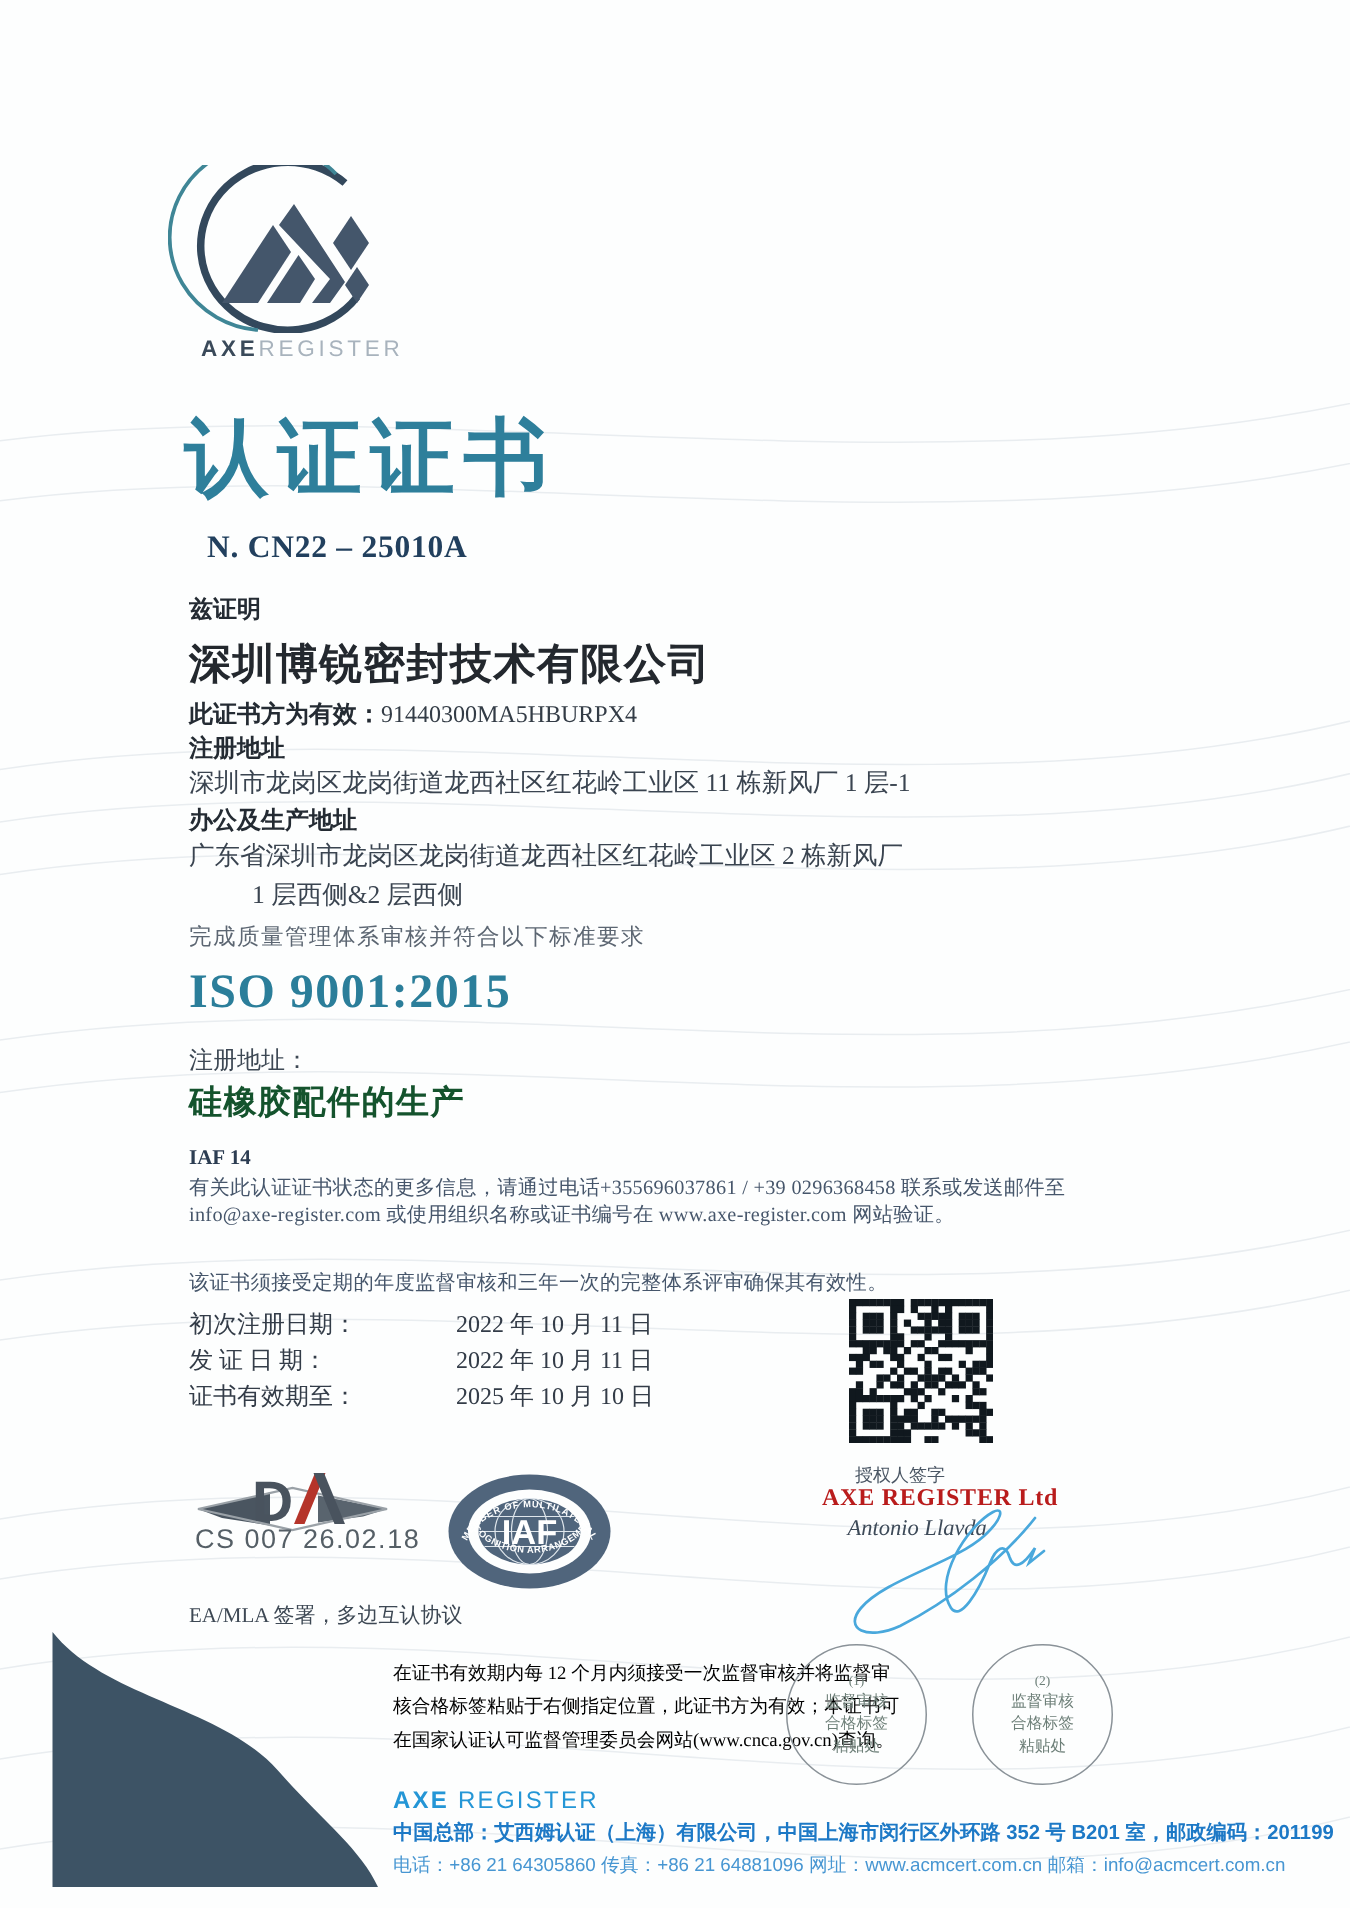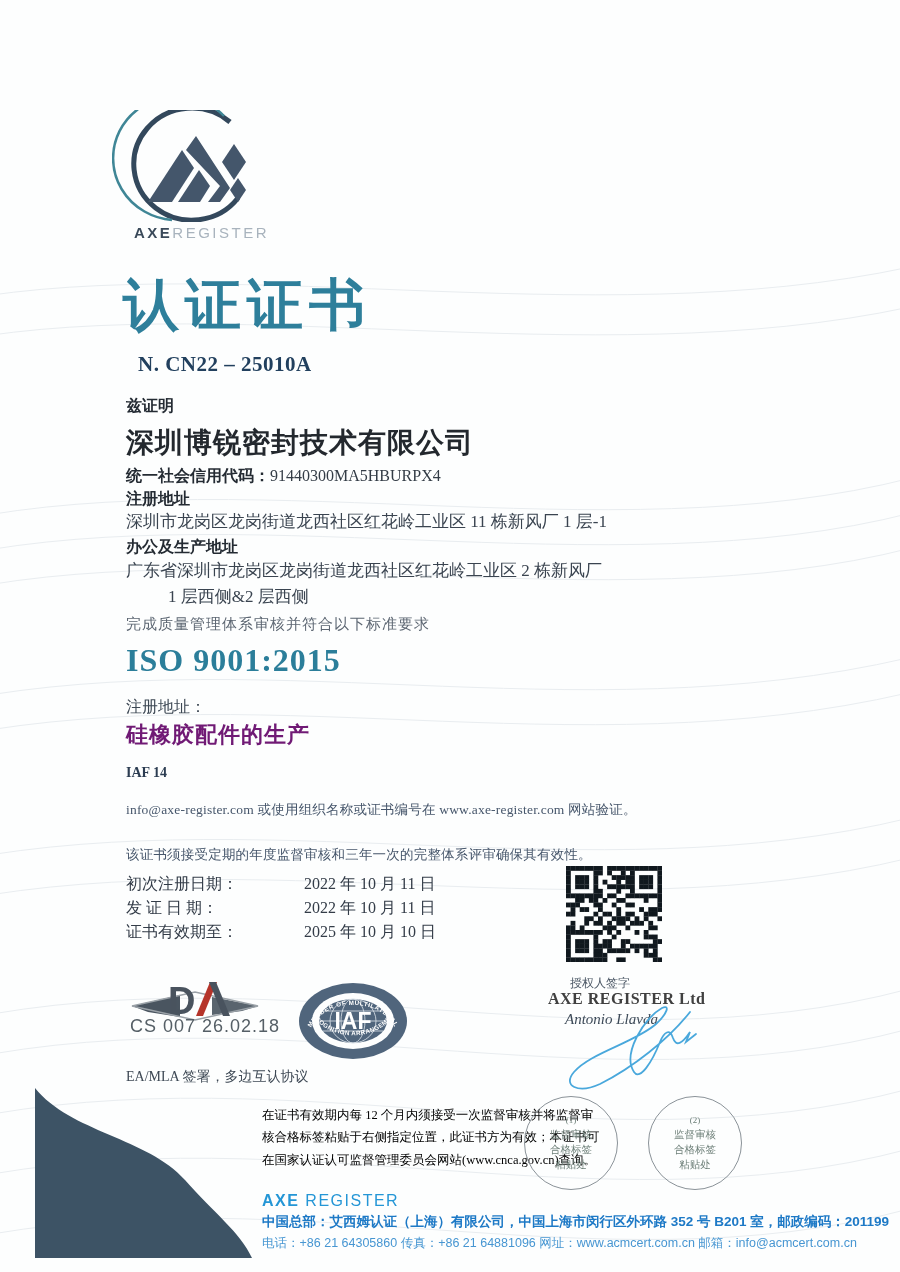--- a/index.html
+++ b/index.html
@@ -19,30 +19,30 @@
   .cert-number{left:126px;top:352px;font-size:21px;font-weight:bold;color:#22405e;letter-spacing:.5px;margin-left:12px;}
   .certify{left:126px;top:396px;font-size:16px;font-weight:bold;color:#242b33;}
   .company-name{left:126px;top:424px;font-size:28px;font-weight:bold;color:#23282e;letter-spacing:1px;}
   .credit{left:126px;top:466px;font-size:16px;color:#333c46;}
   .credit .lab{font-weight:bold;color:#242b33;}
   .addr-label{font-size:16px;font-weight:bold;color:#242b33;}
   .addr{font-size:17px;color:#3a4450;}
   .audit{left:126px;top:615px;font-size:15px;color:#5c6672;letter-spacing:1px;}
   .standard{left:126px;top:642px;font-size:32px;font-weight:bold;color:#2b7e9a;letter-spacing:1px;}
   .scope-label{left:126px;top:697px;font-size:16px;color:#3d4854;}
-  .scope{left:126px;top:720px;font-size:22px;font-weight:bold;color:#701a75;letter-spacing:1px;}
+  .scope{left:126px;top:720px;font-size:22px;font-weight:bold;color:#14532d;letter-spacing:1px;}
   .iaf-code{left:126px;top:765px;font-size:14px;font-weight:bold;color:#2c3d52;}
   .smalltext{font-size:13.5px;color:#46566b;letter-spacing:.2px;}
   
   .dates{left:126px;top:872px;font-size:16px;color:#333c48;}
   .dates .row{display:flex;height:24px;line-height:24px;}
   .dates .lab{width:178px;}
   
   .sig-label{left:570px;top:975px;font-size:12px;color:#4a5664;}
-  .sig-company{left:548px;top:990px;font-size:16px;font-weight:bold;color:#404040;letter-spacing:.5px;}
+  .sig-company{left:548px;top:990px;font-size:16px;font-weight:bold;color:#b91c1c;letter-spacing:.5px;}
   .sig-name{left:565px;top:1011px;font-size:15px;font-style:italic;color:#3d4a58;}
   
   .da-code{left:130px;top:1016px;font-family:"Liberation Sans","DejaVu Sans",sans-serif;font-size:18px;color:#555f66;letter-spacing:1px;}
   .ea-mla{left:126px;top:1068px;font-size:14px;color:#3d4854;}
   
   .disclaimer{left:262px;top:1104px;width:338px;font-size:12.5px;line-height:1.78;color:#000000;}
   .stamp{border:1px solid #8a9298;border-radius:50%;width:92px;height:92px;
     display:flex;flex-direction:column;align-items:center;justify-content:center;
     font-size:10.5px;line-height:1.45;color:#6d7f78;text-align:center;background:transparent;}
   .stamp .num{font-size:9px;}
@@ -94,35 +94,36 @@
     </svg>
     <div class="logo-text" style="margin:2px 0 0 22px;">
       <span class="b">AXE</span><span class="l">REGISTER</span>
     </div>
   </div>
   <div class="abs cert-number">N. CN22 – 25010A</div>
   <div class="abs certify">兹证明</div>
   <div class="abs company-name">深圳博锐密封技术有限公司</div>
 
   <div class="abs credit" style="left:126px;top:466px;">
-    <span class="lab">统一社会信用代码：</span><span>91440300MA5HBURPX4</span>
+    <span class="lab">此证书方为有效：</span><span>91440300MA5HBURPX4</span>
   </div>
 
   <div class="abs addr-label" style="left:126px;top:489px;">注册地址</div>
   <div class="abs addr" style="left:126px;top:510px;">深圳市龙岗区龙岗街道龙西社区红花岭工业区 11 栋新风厂 1 层-1</div>
   <div class="abs addr-label" style="left:126px;top:537px;">办公及生产地址</div>
   <div class="abs addr" style="left:126px;top:559px;">广东省深圳市龙岗区龙岗街道龙西社区红花岭工业区 2 栋新风厂</div>
   <div class="abs addr" style="left:126px;top:585px;margin-left:42px;">1 层西侧&amp;2 层西侧</div>
 
   <div class="abs audit">完成质量管理体系审核并符合以下标准要求</div>
   <div class="abs standard">ISO 9001:2015</div>
   <div class="abs scope-label">注册地址：</div>
   <div class="abs scope">硅橡胶配件的生产</div>
   <div class="abs iaf-code">IAF 14</div>
 
+  <div class="abs smalltext" style="left:126px;top:783px;">有关此认证证书状态的更多信息，请通过电话+355696037861 / +39 0296368458 联系或发送邮件至</div>
   <div class="abs smalltext" style="left:126px;top:801px;">info@axe-register.com 或使用组织名称或证书编号在 www.axe-register.com 网站验证。</div>
   <div class="abs smalltext" style="left:126px;top:846px;">该证书须接受定期的年度监督审核和三年一次的完整体系评审确保其有效性。</div>
 
   <div class="abs dates">
     <div class="row">
       <span class="lab">初次注册日期：</span>
       <span>2022 年 10 月 11 日</span>
     </div>
     <div class="row">
       <span class="lab">发 证 日 期：</span>

